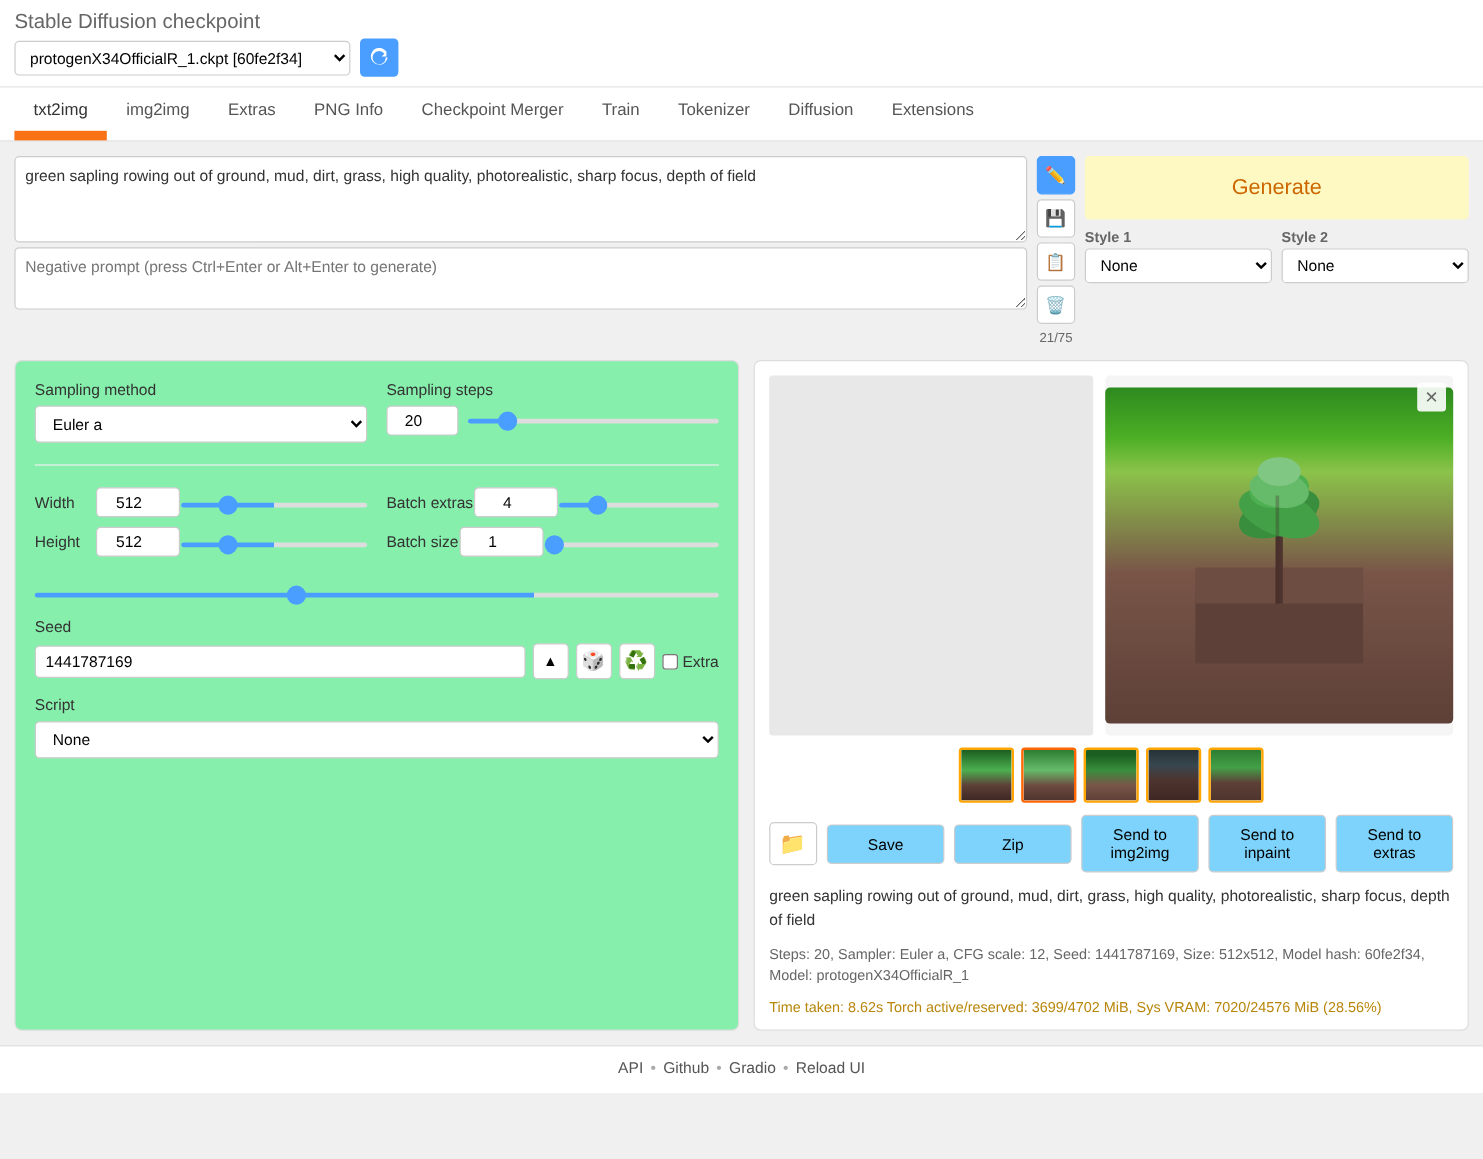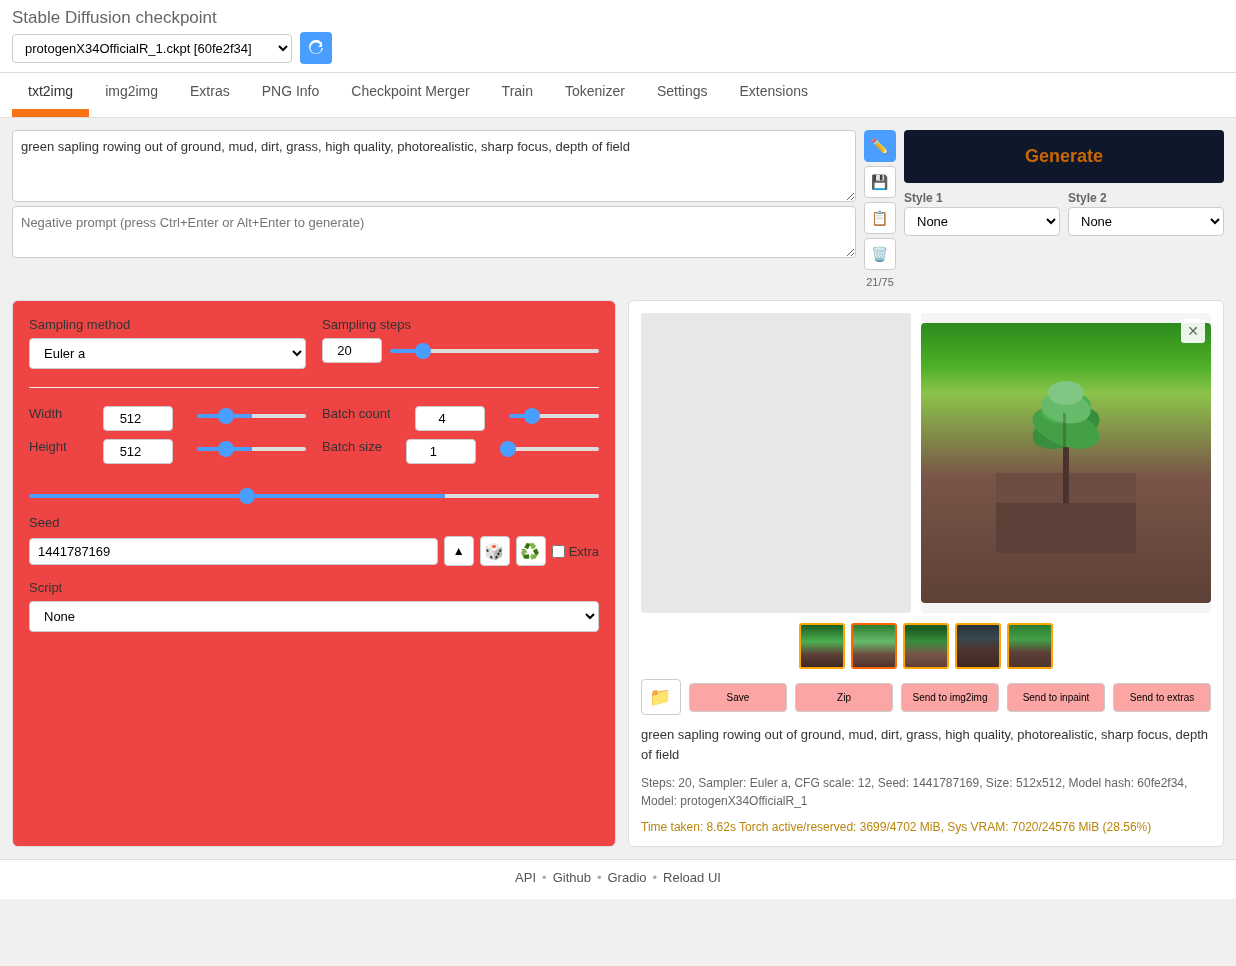--- a/index.html
+++ b/index.html
@@ -20,49 +20,49 @@
     .prompt-textarea { width: 100%; padding: 8px; border: 1px solid #ccc; border-radius: 4px; font-size: 13px; resize: vertical; font-family: inherit; color: #333; }
     .prompt-pos { height: 72px; }
     .prompt-neg { height: 52px; color: #999; }
     
     .prompt-buttons { display: flex; flex-direction: column; gap: 4px; align-items: center; }
     .icon-btn { width: 32px; height: 32px; border: 1px solid #ccc; border-radius: 4px; background: #fff; cursor: pointer; display: flex; align-items: center; justify-content: center; font-size: 14px; }
     .icon-btn.active { background: #4a9eff; color: white; border-color: #4a9eff; }
     .token-count { font-size: 11px; color: #666; text-align: center; margin-top: 2px; }
     
     .generate-section { width: 320px; display: flex; flex-direction: column; gap: 8px; }
-    .generate-btn { width: 100%; padding: 16px; background: #0f172a; border: none; border-radius: 4px; font-size: 18px; font-weight: bold; color: #cc6600; cursor: pointer; }
+    .generate-btn { width: 100%; padding: 16px; background: #fef9c3; border: none; border-radius: 4px; font-size: 18px; font-weight: normal; color: #cc6600; cursor: pointer; }
     .style-row { display: flex; gap: 8px; align-items: center; }
     .style-label { font-size: 12px; color: #666; margin-bottom: 2px; font-weight: bold; }
     .style-col { flex: 1; }
     .style-select { width: 100%; padding: 5px 8px; border: 1px solid #ccc; border-radius: 4px; font-size: 13px; background: #fff; }
     
     .prompt-generate-row { display: flex; gap: 8px; }
     
     .two-col { display: flex; gap: 12px; }
     
-    .params-panel { flex: 1; background: #ef4444; border: 1px solid #ddd; border-radius: 6px; padding: 16px; display: flex; flex-direction: column; gap: 14px; }
+    .params-panel { flex: 1; background: #86efac; border: 1px solid #ddd; border-radius: 6px; padding: 16px; display: flex; flex-direction: column; gap: 14px; }
     
     .field-label { font-size: 13px; color: #333; margin-bottom: 6px; }
     .sampling-method-select { width: 100%; padding: 6px 10px; border: 1px solid #ccc; border-radius: 4px; font-size: 13px; background: #fff; }
     
     .row-2col { display: flex; gap: 16px; }
     .col-left { flex: 1; }
     .col-right { flex: 1; }
     
     .steps-row { display: flex; align-items: center; gap: 8px; }
     .steps-input { width: 60px; padding: 4px 6px; border: 1px solid #ccc; border-radius: 4px; font-size: 13px; text-align: center; }
     .slider { width: 100%; height: 4px; border-radius: 2px; background: linear-gradient(to right, #4a9eff 0%, #4a9eff var(--fill), #ddd var(--fill)); -webkit-appearance: none; appearance: none; outline: none; cursor: pointer; }
     .slider::-webkit-slider-thumb { -webkit-appearance: none; width: 16px; height: 16px; border-radius: 50%; background: #4a9eff; cursor: pointer; }
     
     .checkboxes-row { display: flex; gap: 16px; align-items: center; }
     .checkbox-item { display: flex; align-items: center; gap: 5px; font-size: 13px; cursor: pointer; }
     .checkbox-item input { cursor: pointer; }
     
-    .dim-row { display: flex; align-items: flex-start; gap: 24px; margin-bottom: 8px; }
+    .dim-row { display: flex; align-items: center; gap: 1px; margin-bottom: 8px; }
     .dim-label { font-size: 13px; min-width: 50px; }
     .dim-input { width: 70px; padding: 4px 6px; border: 1px solid #ccc; border-radius: 4px; font-size: 13px; text-align: center; }
     .dim-slider-wrap { flex: 1; }
     
     .seed-row { display: flex; align-items: center; gap: 6px; }
     .seed-input { flex: 1; padding: 5px 8px; border: 1px solid #ccc; border-radius: 4px; font-size: 13px; }
     .seed-btn { width: 30px; height: 30px; border: 1px solid #ccc; border-radius: 4px; background: #fff; cursor: pointer; display: flex; align-items: center; justify-content: center; font-size: 12px; }
     .extra-checkbox { display: flex; align-items: center; gap: 4px; font-size: 13px; }
     
     .script-select { width: 100%; padding: 6px 10px; border: 1px solid #ccc; border-radius: 4px; font-size: 13px; background: #fff; }
@@ -74,21 +74,21 @@
     .img-sapling { width: 290px; height: 280px; background: linear-gradient(180deg, #2d8a1e 0%, #4caf25 15%, #8bc34a 25%, #795548 55%, #5d4037 100%); border-radius: 4px; display: flex; align-items: center; justify-content: center; }
     .leaf-svg { width: 140px; height: 180px; }
     
     .thumbnails { display: flex; gap: 6px; justify-content: center; }
     .thumb { width: 46px; height: 46px; border-radius: 3px; background: linear-gradient(135deg, #4caf50, #795548); border: 2px solid #ffa500; cursor: pointer; overflow: hidden; display: flex; align-items: center; justify-content: center; }
     .thumb.selected { border-color: #ff6600; }
     .thumb-inner { width: 100%; height: 100%; background: linear-gradient(180deg, #2e7d32 0%, #558b2f 30%, #6d4c41 60%, #4e342e 100%); }
     
     .action-buttons { display: flex; gap: 8px; align-items: center; justify-content: space-between; }
     .folder-btn { width: 40px; height: 36px; background: #fff; border: 1px solid #ccc; border-radius: 4px; cursor: pointer; display: flex; align-items: center; justify-content: center; font-size: 18px; }
-    .action-btn { flex: 1; padding: 8px 10px; background: #fca5a5; border: 1px solid #ccc; border-radius: 4px; cursor: pointer; font-size: 10px; font-weight: 500; text-align: center; }
+    .action-btn { flex: 1; padding: 8px 10px; background: #7dd3fc; border: 1px solid #ccc; border-radius: 4px; cursor: pointer; font-size: 13px; font-weight: 500; text-align: center; }
     
     .output-info { font-size: 13px; color: #333; line-height: 1.5; }
     .output-meta { font-size: 12px; color: #666; line-height: 1.5; }
     .timing-info { font-size: 12px; color: #b8860b; }
     
     .footer { background: #fff; border-top: 1px solid #ddd; padding: 10px; text-align: center; }
     .footer-links { display: flex; justify-content: center; gap: 6px; align-items: center; font-size: 13px; color: #555; margin-bottom: 4px; }
     .footer-links a { color: #555; text-decoration: none; }
     .footer-links .sep { color: #aaa; }
     .footer-meta { font-size: 11px; color: #888; }
@@ -116,21 +116,21 @@
 </div>
 
 <div class="tabs">
   <div class="tab active">txt2img</div>
   <div class="tab">img2img</div>
   <div class="tab">Extras</div>
   <div class="tab">PNG Info</div>
   <div class="tab">Checkpoint Merger</div>
   <div class="tab">Train</div>
   <div class="tab">Tokenizer</div>
-  <div class="tab">Settings</div>
+  <div class="tab">Diffusion</div>
   <div class="tab">Extensions</div>
 </div>
 
 <div class="main-content">
 
   <div class="prompt-generate-row">
     <div class="prompt-inputs">
       <textarea class="prompt-textarea prompt-pos" style="">green sapling rowing out of ground, mud, dirt, grass, high quality, photorealistic, sharp focus, depth of field</textarea>
       <textarea class="prompt-textarea prompt-neg" placeholder="Negative prompt (press Ctrl+Enter or Alt+Enter to generate)" style=""></textarea>
     </div>
@@ -195,21 +195,21 @@
           <div class="dim-row">
             <span class="dim-label">Height</span>
             <input type="number" class="dim-input" value="512" style="">
             <div class="dim-slider-wrap">
               <input type="range" class="slider" style="--fill: 50%; width: 100%;" min="64" max="2048" value="512">
             </div>
           </div>
         </div>
         <div class="col-right">
           <div class="dim-row">
-            <span class="dim-label">Batch count</span>
+            <span class="dim-label">Batch extras</span>
             <input type="number" class="dim-input" value="4" style="">
             <div class="dim-slider-wrap">
               <input type="range" class="slider" style="--fill: 30%; width: 100%;" min="1" max="16" value="4">
             </div>
           </div>
           <div class="dim-row">
             <span class="dim-label">Batch size</span>
             <input type="number" class="dim-input" value="1" style="">
             <div class="dim-slider-wrap">
               <input type="range" class="slider" style="--fill: 5%; width: 100%;" min="1" max="8" value="1">

